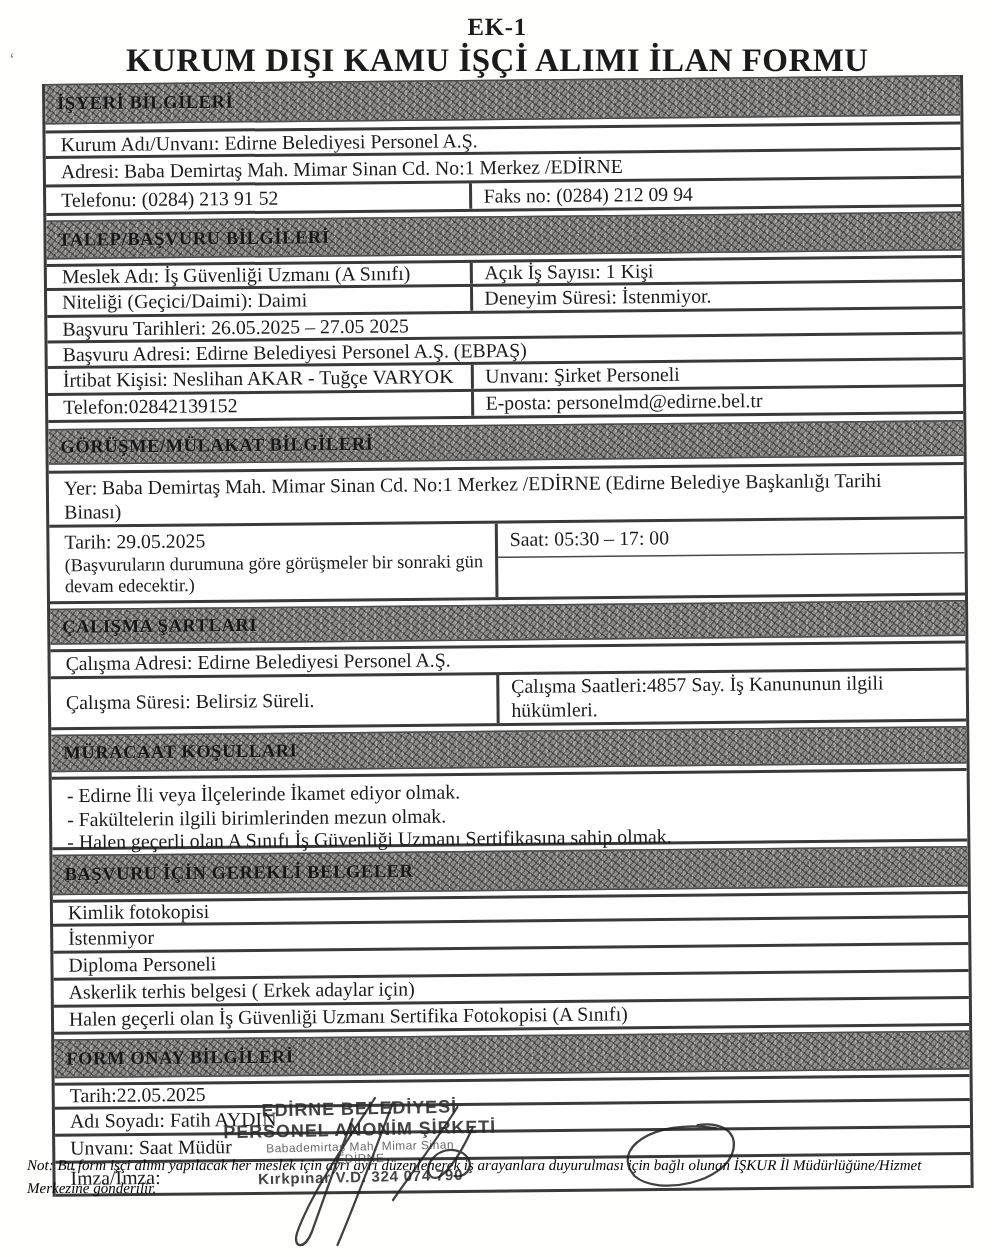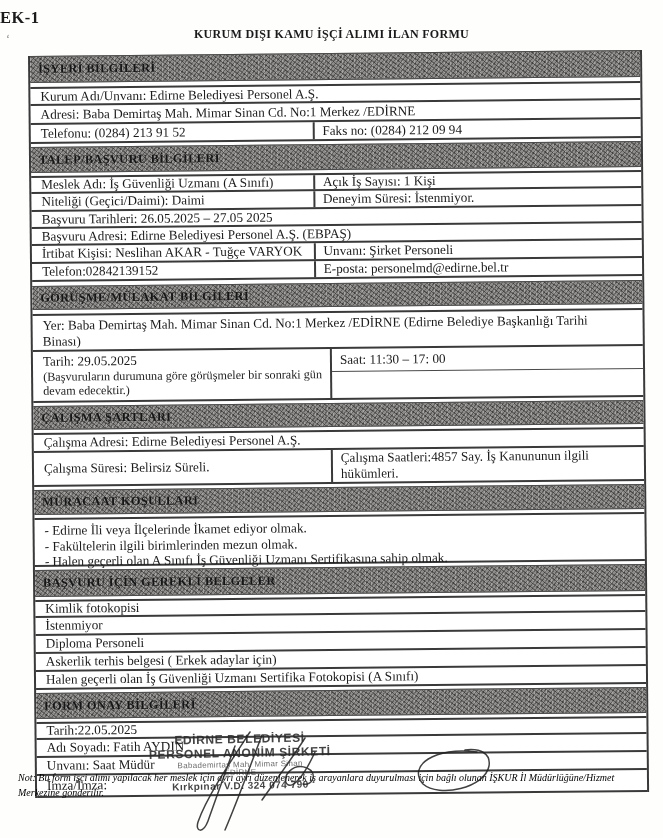--- a/index.html
+++ b/index.html
@@ -1,23 +1,23 @@
 <!DOCTYPE html>
 <html><head>
 <meta charset="utf-8">
 <style>
   html,body{margin:0;padding:0;}
   body{width:663px;height:838px;background:#ffffff;overflow:hidden;
        font-family:"Liberation Serif", serif;color:#1b1b1b;}
   .page{position:relative;width:663px;height:838px;background:#fefefd;}
 
-  .doc-code{position:absolute;top:8px;left:0;width:663px;text-align:left;
+  .doc-code{position:absolute;top:8px;left:0;width:663px;text-align:center;
             font-size:16.5px;font-weight:bold;letter-spacing:.5px;}
   .doc-title{position:absolute;top:27px;left:0;width:663px;text-align:center;
-             font-size:12px;font-weight:bold;letter-spacing:.3px;}
+             font-size:22px;font-weight:bold;letter-spacing:.3px;}
 
   .sheet{position:absolute;left:28px;top:53px;width:610px;
          border-left:2px solid #3a3a3a;border-right:2px solid #3a3a3a;
          transform:rotate(-0.55deg);transform-origin:50% 0;background:#fff;}
 
   .band{position:relative;display:flex;align-items:center;padding-left:8px;
         background:
           repeating-linear-gradient(38deg, rgba(15,15,15,.40) 0 1px, rgba(0,0,0,0) 1px 4px),
           repeating-linear-gradient(-52deg, rgba(5,5,5,.32) 0 1px, rgba(0,0,0,0) 1px 3px),
           repeating-linear-gradient(90deg, rgba(255,255,255,.22) 0 1px, rgba(0,0,0,0) 1px 6px),
@@ -131,21 +131,21 @@
     <div class="row top" style="height:38px;border-top:2px solid #3a3a3a;padding-top:2px;">
       <span class="txt" style="padding-right:14px;">Yer: Baba Demirtaş Mah. Mimar Sinan Cd. No:1 Merkez /EDİRNE (Edirne Belediye Başkanlığı Tarihi Binası)</span>
     </div>
     <div class="row split" style="height:51px;">
       <div class="cl w49" style="justify-content:flex-start;padding-top:2px;">
         <span>Tarih: 29.05.2025</span>
         <span class="small">(Başvuruların durumuna göre görüşmeler bir sonraki gün devam edecektir.)</span>
       </div>
       <div class="cr" style="padding:0;">
         <div style="height:22px;border-bottom:1.5px solid #4a4a4a;display:flex;align-items:center;padding-left:8px;">
-          <span>Saat: 11:30 – 17: 00</span>
+          <span>Saat: 05:30 – 17: 00</span>
         </div>
       </div>
     </div>
 
     <div class="band" style="height:22px;margin:3px 0;">
       <span class="band-label">ÇALIŞMA ŞARTLARI</span>
     </div>
     <div class="row" style="height:20px;border-top:2px solid #3a3a3a;">
       <span class="txt">Çalışma Adresi: Edirne Belediyesi Personel A.Ş.</span>
     </div>

